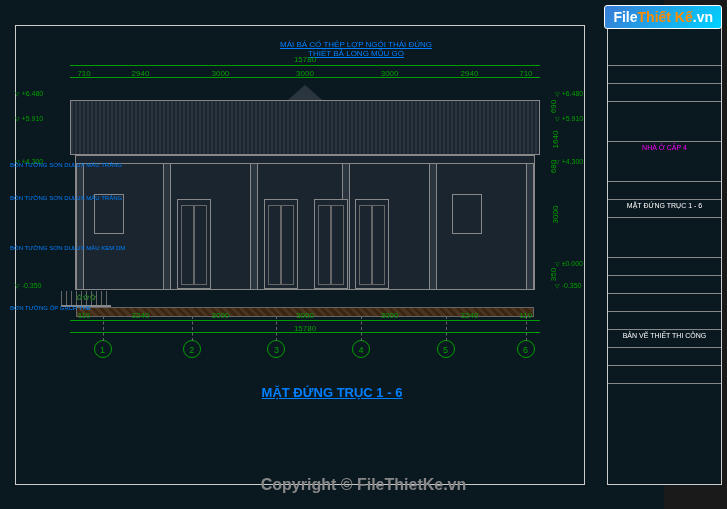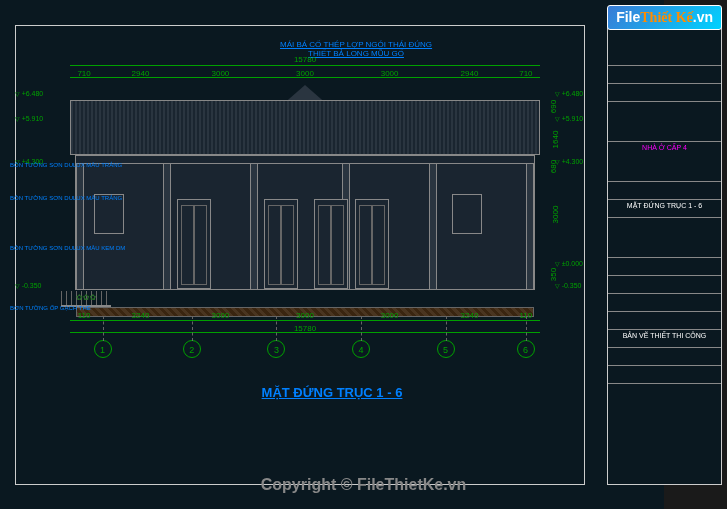--- a/index.html
+++ b/index.html
@@ -33,21 +33,21 @@
   right: 5px;
   top: 5px;
   background: linear-gradient(135deg, #3a7bd5, #00d2ff);
   color: white;
   padding: 3px 8px;
   border-radius: 3px;
   font-size: 14px;
   font-weight: bold;
   border: 1px solid #fff;
 }
-.watermark-logo .orange { color: #ff8c00; font-family: Liberation Serif, serif; }
+.watermark-logo .orange { color: #ff8c00; }
 .watermark-center {
   position: absolute;
   left: 50%;
   bottom: 15px;
   transform: translateX(-50%);
   color: #888;
   font-size: 16px;
   font-weight: bold;
   z-index: 100;
 }

